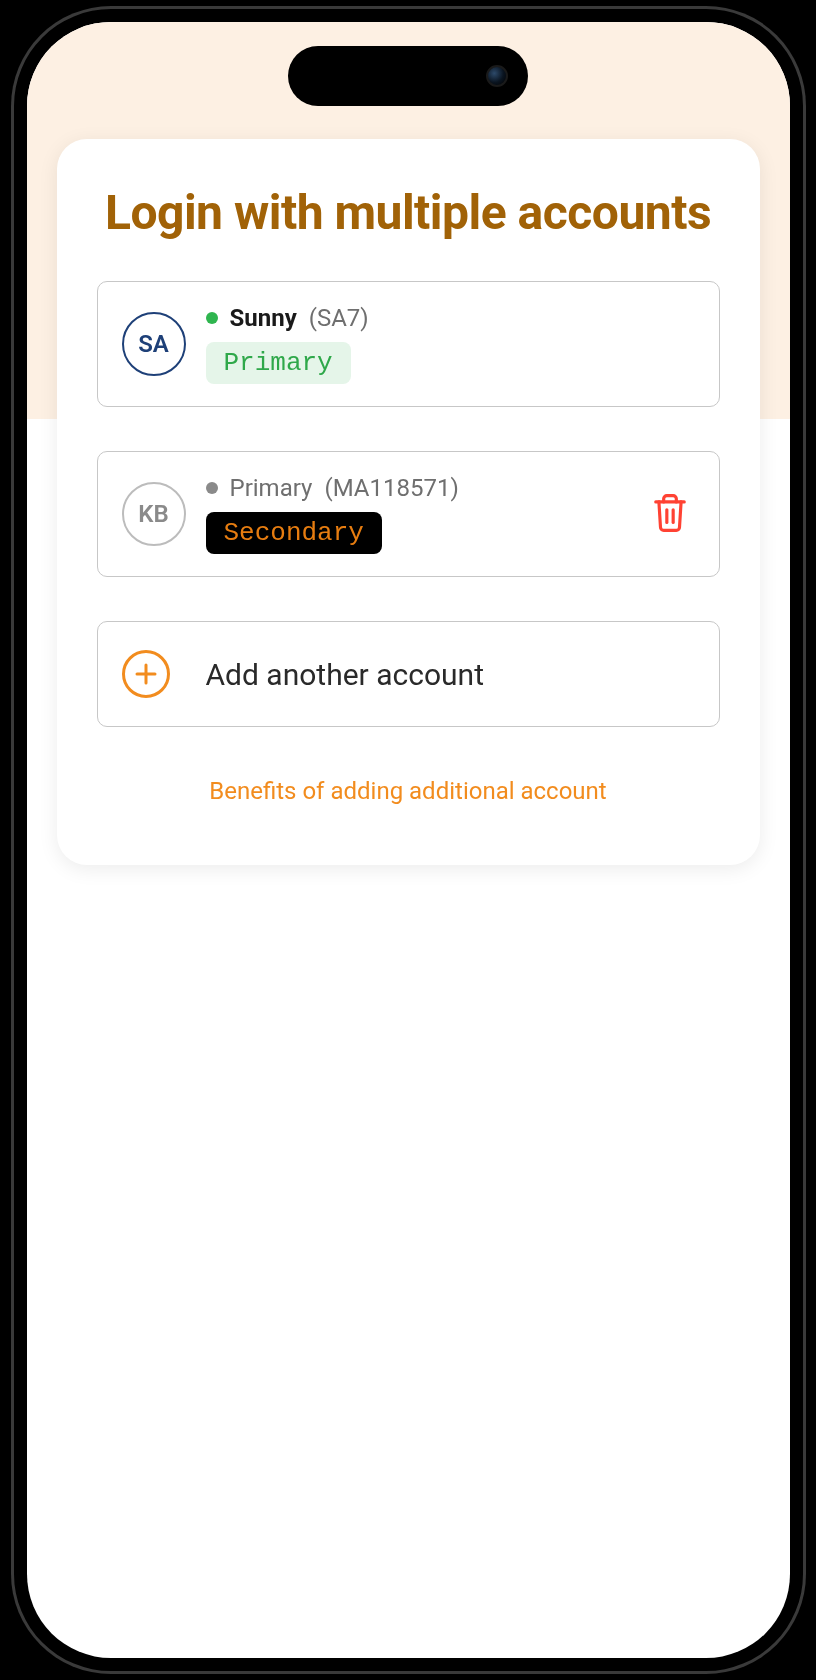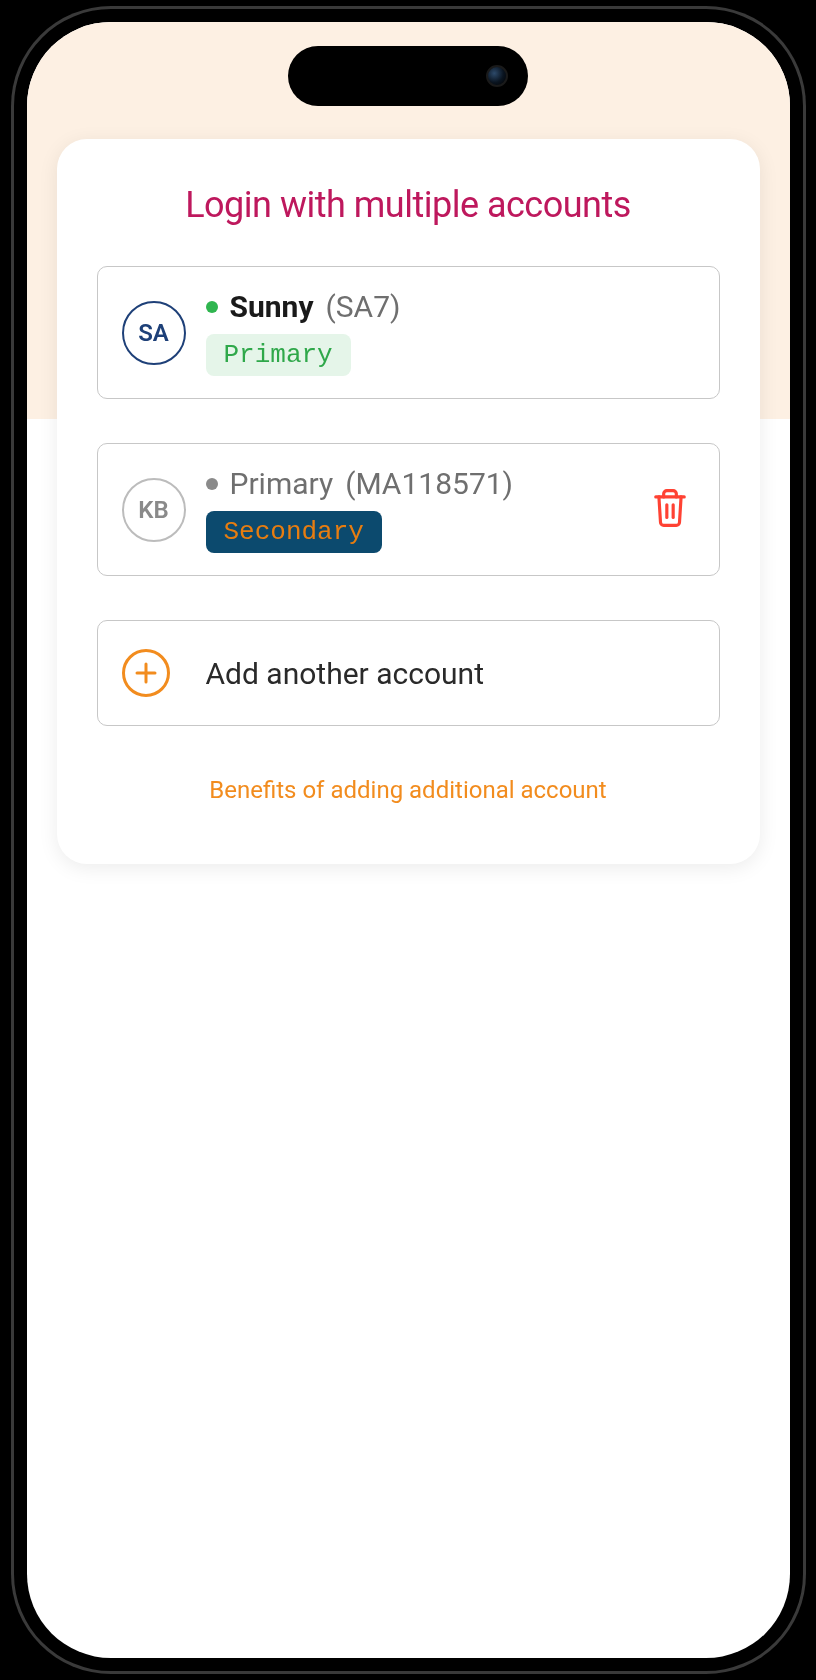--- a/index.html
+++ b/index.html
@@ -86,23 +86,23 @@
 
   .card {
     background:#fff;
     border-radius:30px;
     box-shadow: 0 4px 20px rgba(0,0,0,0.08);
     padding: 45px 40px 60px;
     position: relative;
     z-index: 2;
   }
   .card-title {
-    color:#be185d;
-    font-size:36px;
-    font-weight:400;
+    color:#a16207;
+    font-size:48px;
+    font-weight:700;
     text-align:center;
     margin-bottom:40px;
     letter-spacing:-0.5px;
   }
   .account-row {
     border:1px solid #c7c7c7;
     border-radius:10px;
     padding:22px 24px;
     display:flex;
     align-items:center;
@@ -114,30 +114,30 @@
     width:64px; height:64px;
     border-radius:50%;
     border:2px solid;
     display:flex; align-items:center; justify-content:center;
     font-size:24px; font-weight:600;
     flex-shrink:0;
   }
   .avatar.active { border-color:#1e4078; color:#1e4078; }
   .avatar.inactive { border-color:#bcbcbc; color:#8a8a8a; }
   .account-info { flex:1; display:flex; flex-direction:column; gap:10px; align-items:flex-start;}
-  .account-name-row { display:flex; align-items:center; gap:12px; font-size:30px; }
+  .account-name-row { display:flex; align-items:center; gap:12px; font-size:24px; }
   .status-dot { width:12px; height:12px; border-radius:50%; }
   .status-dot.green { background:#2fb54f; }
   .status-dot.gray { background:#8a8a8a; }
   .acct-name.active { font-weight:700; color:#1a1a1a; }
   .acct-name.inactive { color:#6f6f6f; }
   .acct-id { color:#6f6f6f; }
   .tag { padding:6px 18px; border-radius:8px; font-size:26px; font-weight:500;font-family:Liberation Mono, monospace;}
   .tag.primary { background:#e5f5e9; color:#2fa84a;}
-  .tag.secondary { background:#0c4a6e; color:#e77d10;}
+  .tag.secondary { background:#000000; color:#e77d10;}
   .trash-btn { background:none; border:none; cursor:pointer; padding:6px;}
   .trash-btn svg { width:38px; height:42px; }
 
   .add-row {
     border:1px solid #c7c7c7;
     border-radius:10px;
     padding:28px 24px;
     display:flex;
     align-items:center;
     gap:36px;

